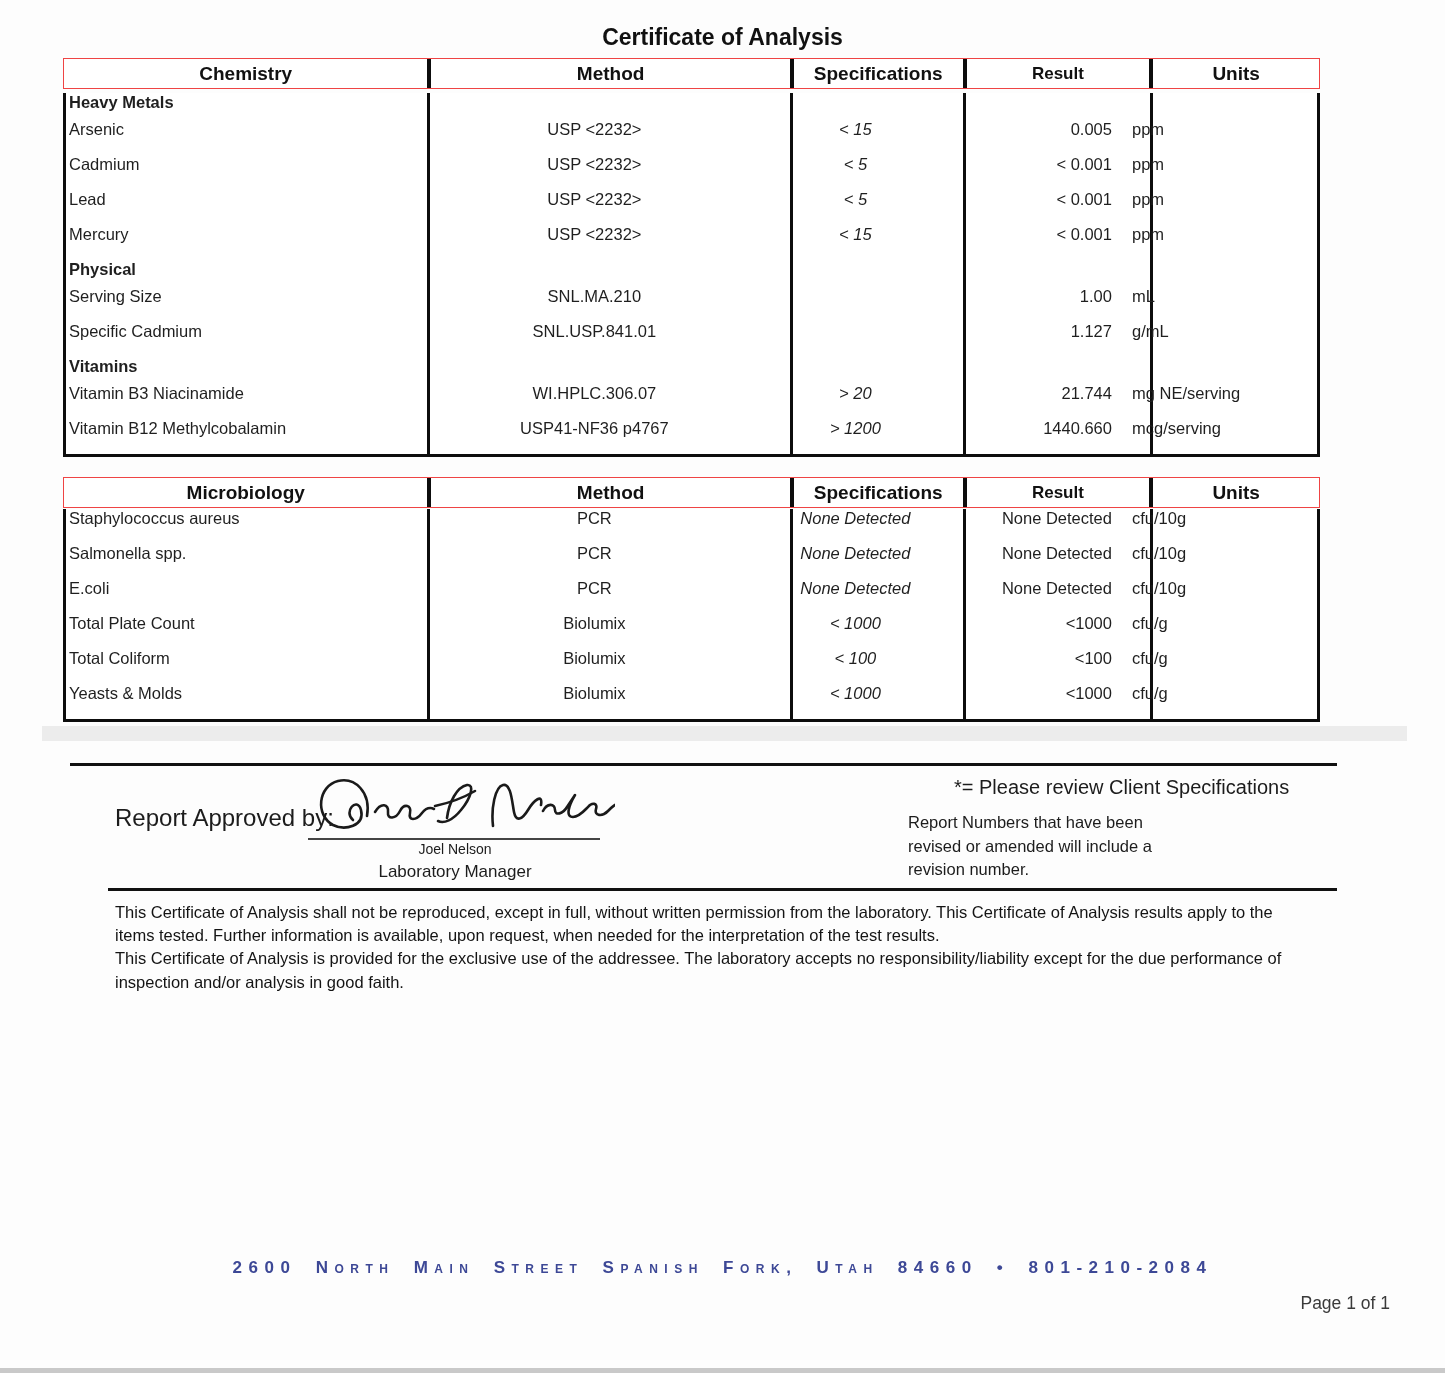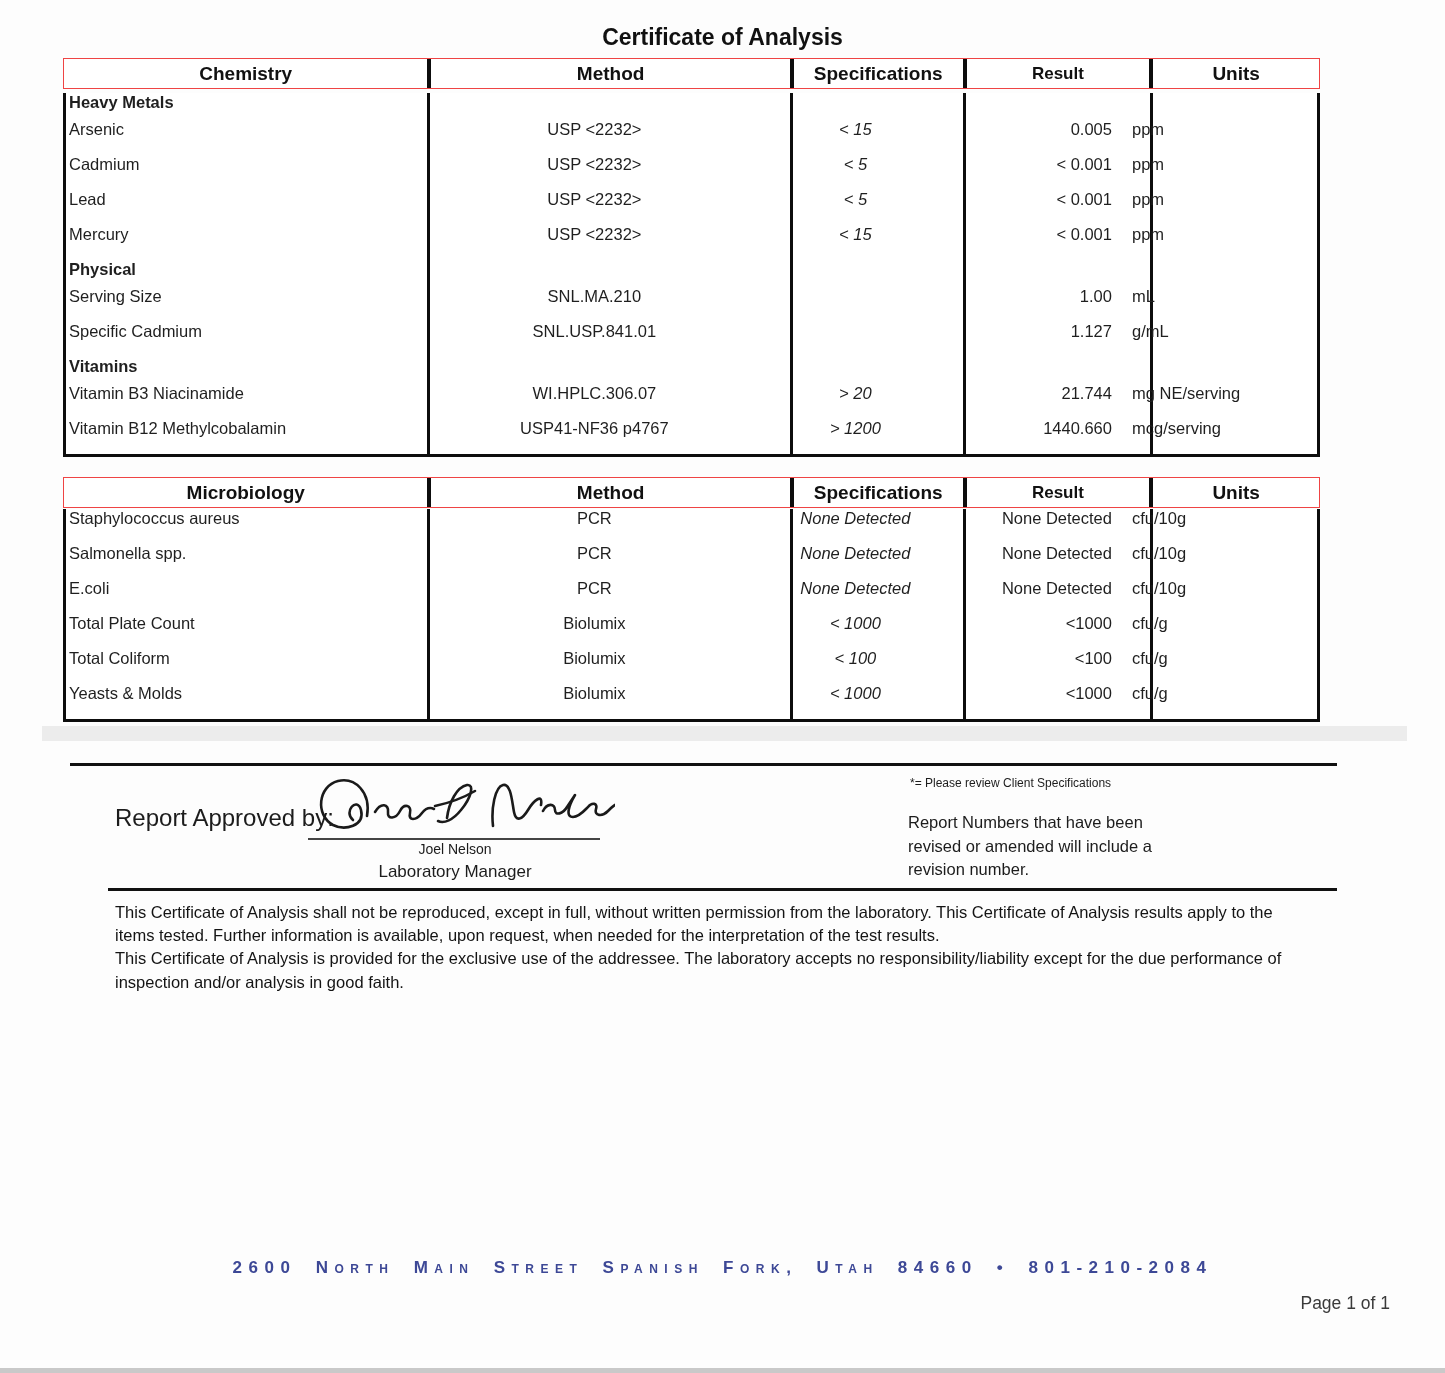--- a/index.html
+++ b/index.html
@@ -51,21 +51,21 @@
   .bottom-strip{left:0;top:1368px;width:1445px;height:5px;background:#c9c9c9;}
   
   .divider{background:#111;height:3px;}
   
   .approved-label{left:115px;top:804px;font-size:24px;color:#1c1c1c;}
   .sig-svg{left:295px;top:772px;}
   .sig-line{left:308px;top:838px;width:292px;height:2px;background:#444;}
   .sig-name{left:330px;top:841px;width:250px;text-align:center;font-size:14px;}
   .sig-title{left:330px;top:862px;width:250px;text-align:center;font-size:17px;}
   
-  .note1{left:910px;top:776px;font-size:12px;}
+  .note1{left:954px;top:776px;font-size:20px;}
   .note2{left:908px;top:811px;width:278px;font-size:16.5px;line-height:23.5px;}
   
   .disclaimer{left:115px;top:901px;width:1188px;font-size:16.5px;line-height:23.2px;color:#141414;}
   .disclaimer p{margin:0;}
   
   .footer-address{
     left:0;right:0;top:1258px;text-align:center;
     font-size:17px;font-weight:600;letter-spacing:6.5px;word-spacing:8px;
     font-variant:small-caps;color:#3d4896;
   }

